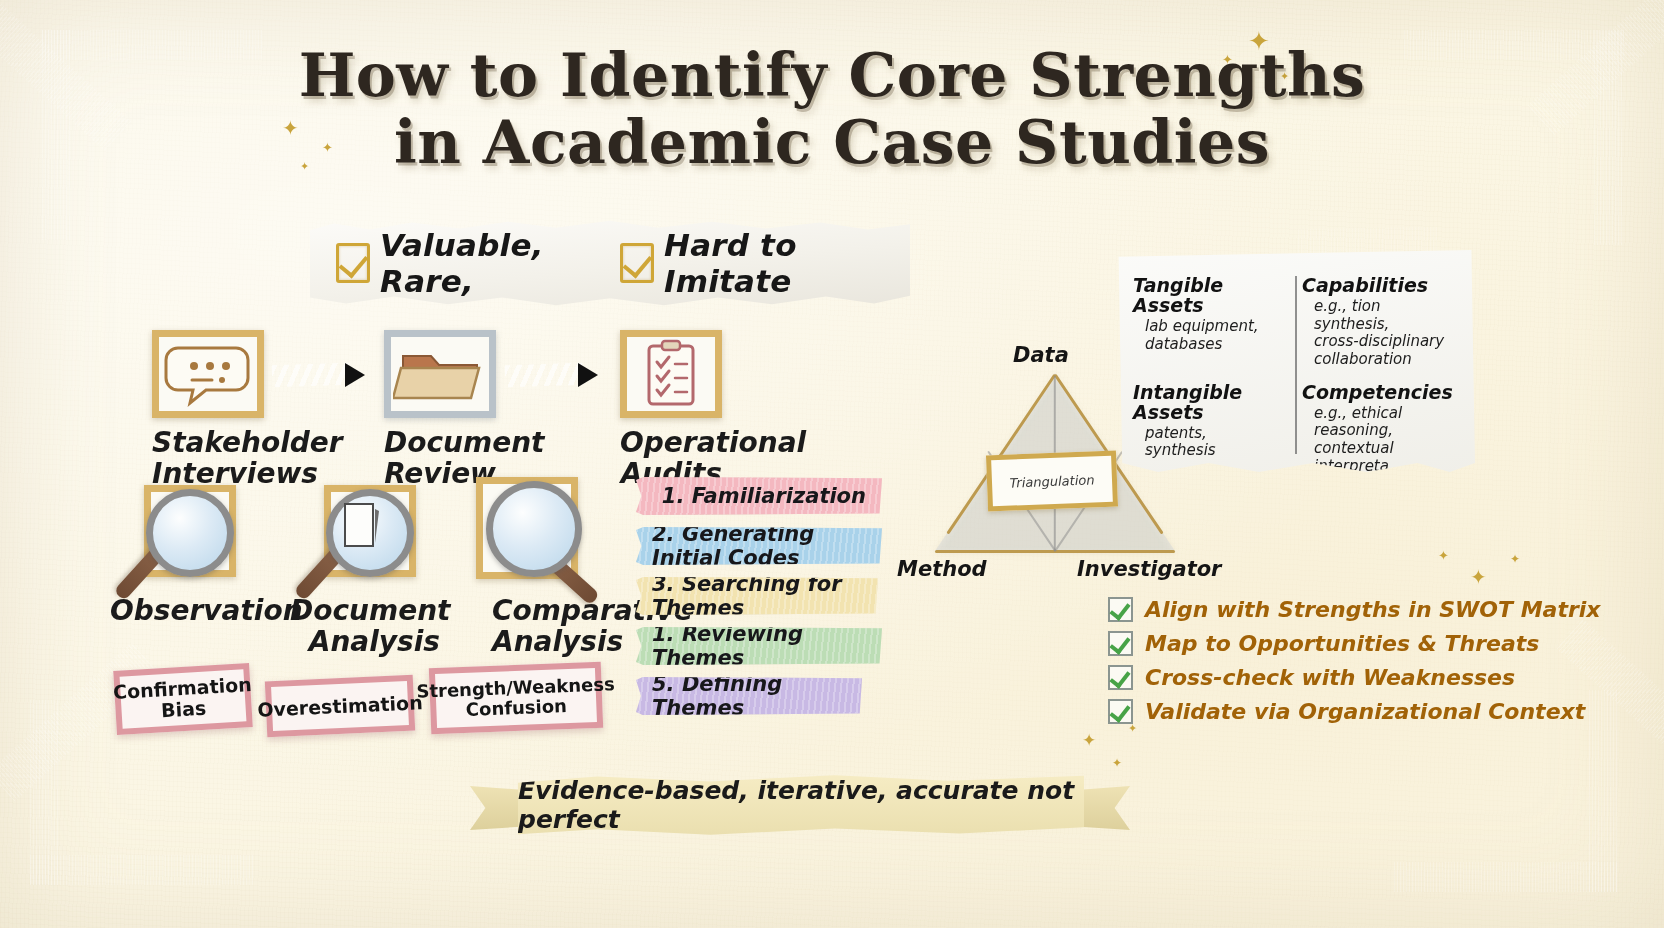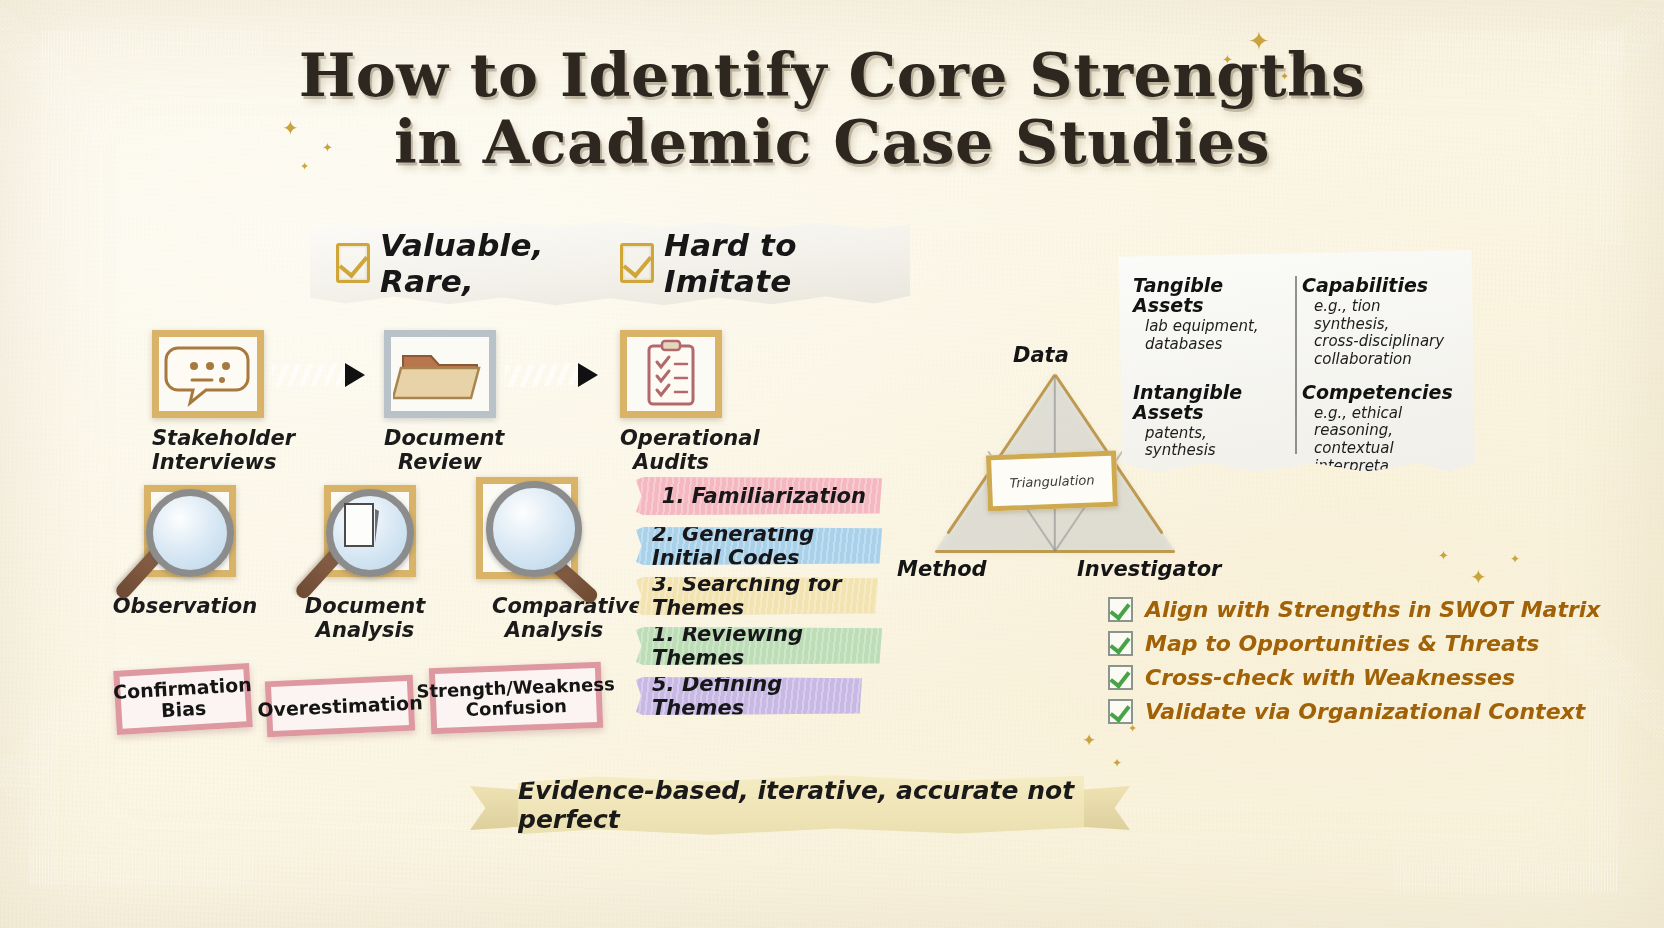--- a/index.html
+++ b/index.html
@@ -78,21 +78,21 @@
   .stamp-gold{
     border:7px solid #d9b468;
     box-shadow:0 2px 6px rgba(120,100,60,.3);
   }
   .stamp-gray{border:7px solid #b9c2c9;box-shadow:0 2px 6px rgba(100,110,120,.28);}
 
   
   .flow{position:absolute;z-index:6;}
   .node-label{
     font-family:"DejaVu Sans", sans-serif;font-style:italic;font-weight:700;
-    font-size:21px;color:#1b1b1b;text-align:center;line-height:1.12;margin-top:9px;
+    font-size:28px;color:#1b1b1b;text-align:right;line-height:1.12;margin-top:9px;
   }
   .arrow-tape{position:absolute;z-index:5;height:22px;
     background:linear-gradient(180deg,#9fcbe8,#86bbdf);
     opacity:.85;
     background-image:repeating-linear-gradient(115deg, rgba(255,255,255,.75) 0 5px, transparent 5px 11px);
   }
   .arrow-head{position:absolute;z-index:6;width:0;height:0;
     border-top:12px solid transparent;border-bottom:12px solid transparent;border-left:20px solid #111;}
 
   

